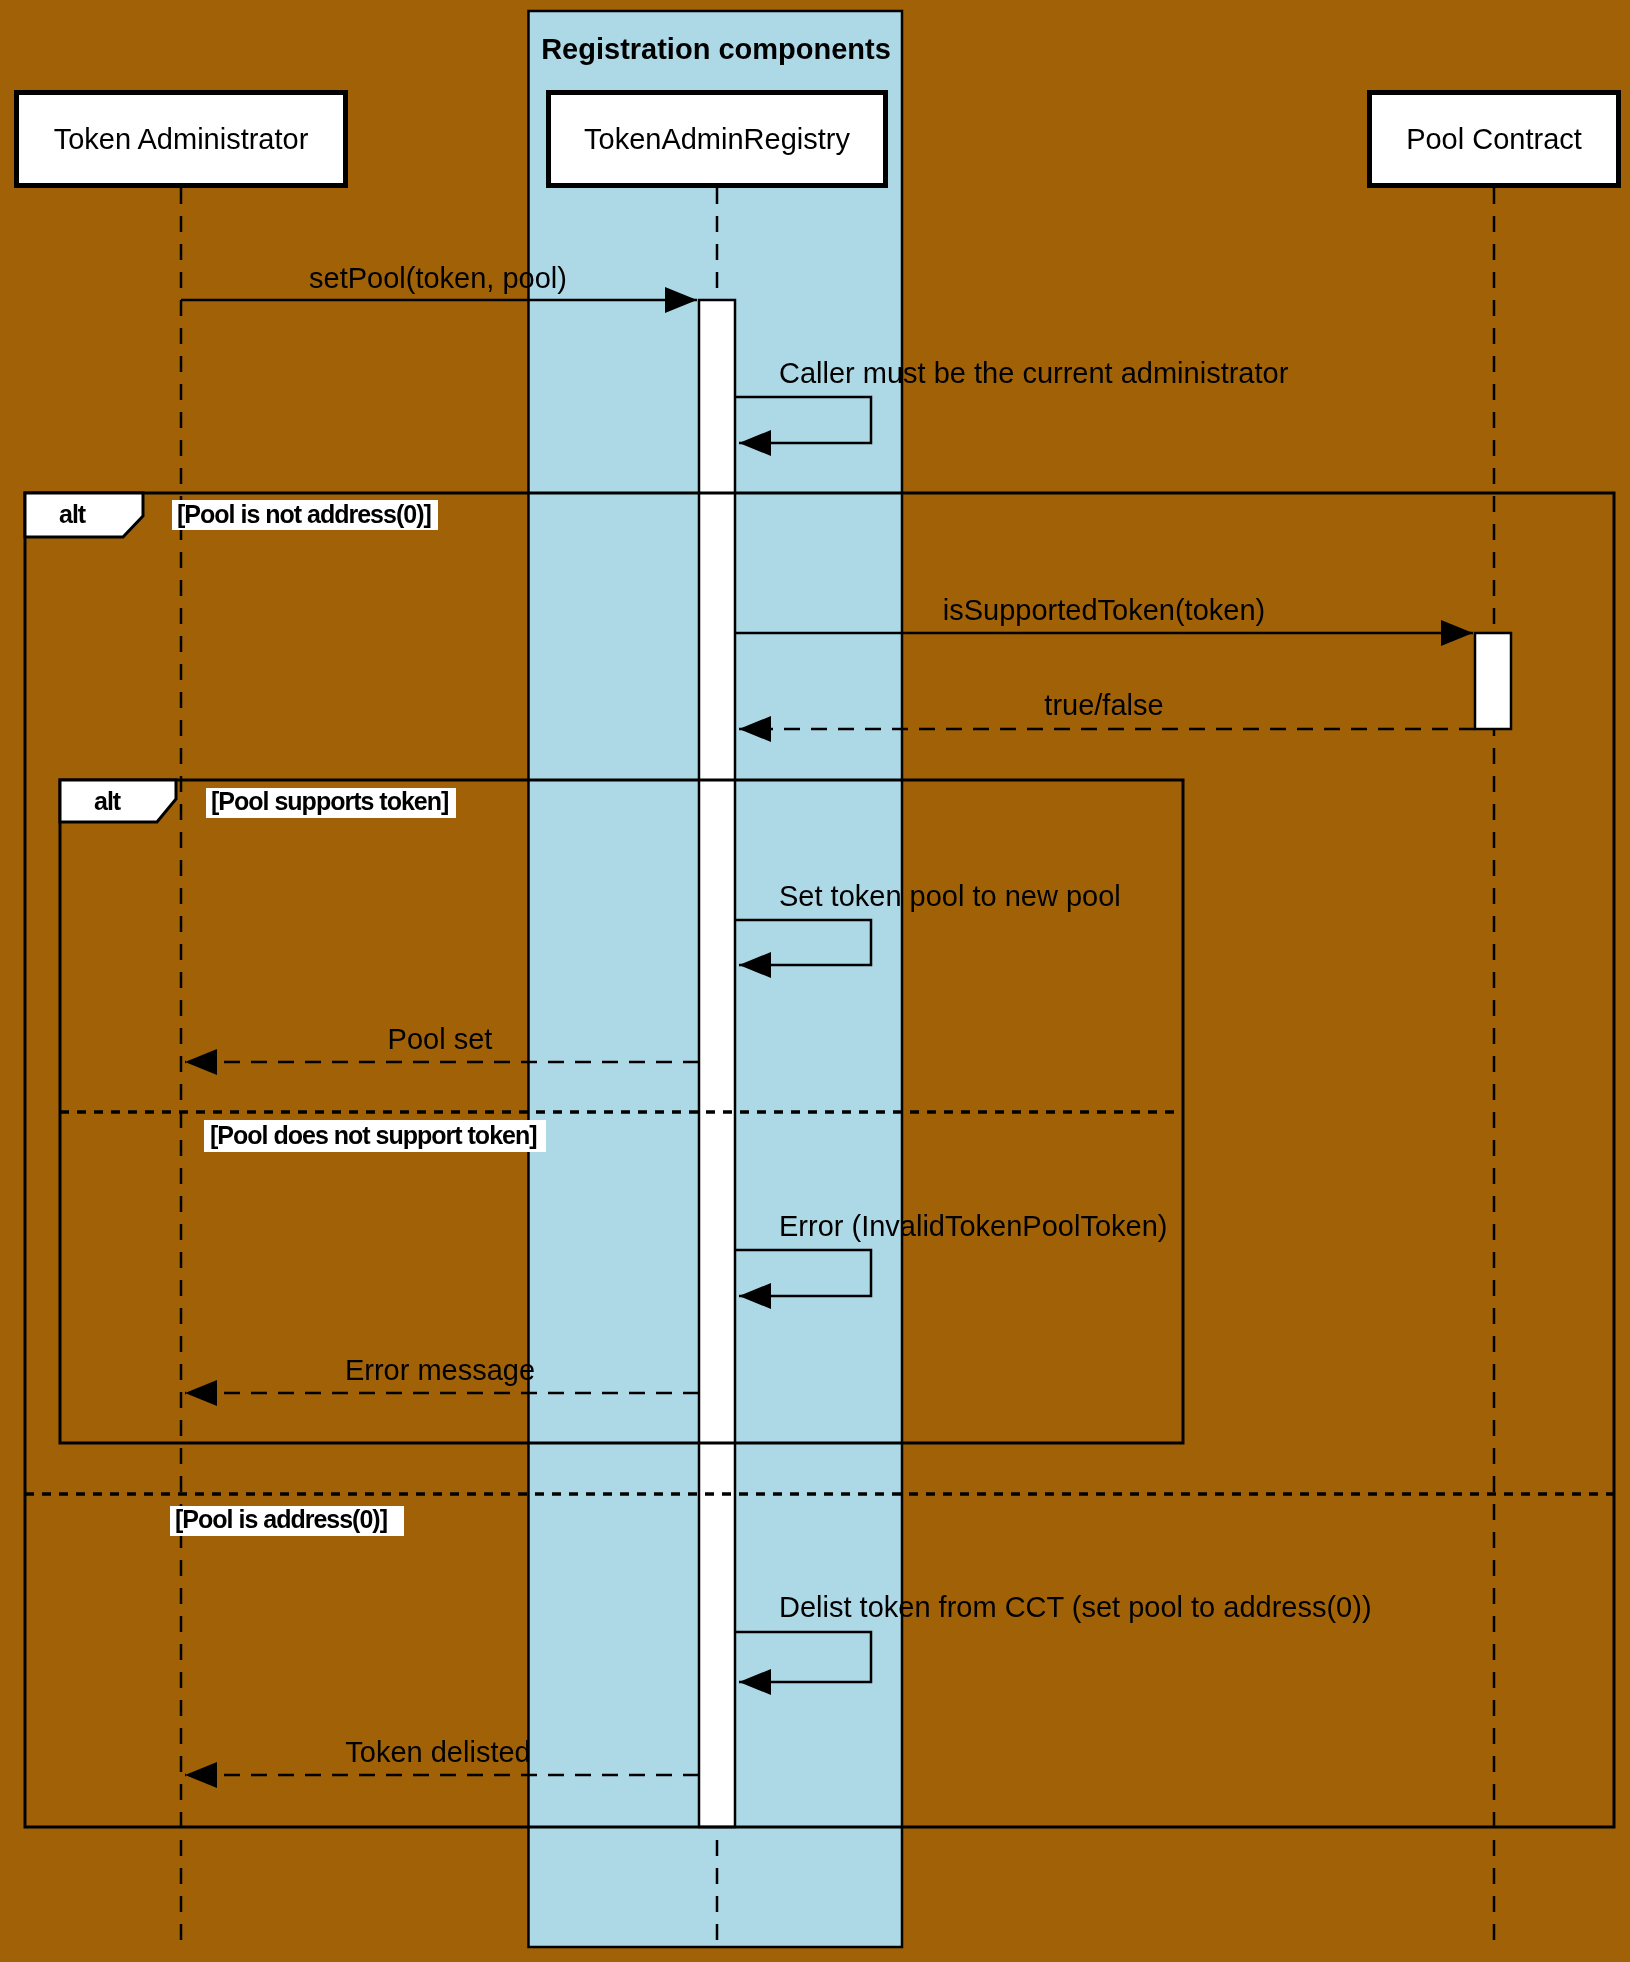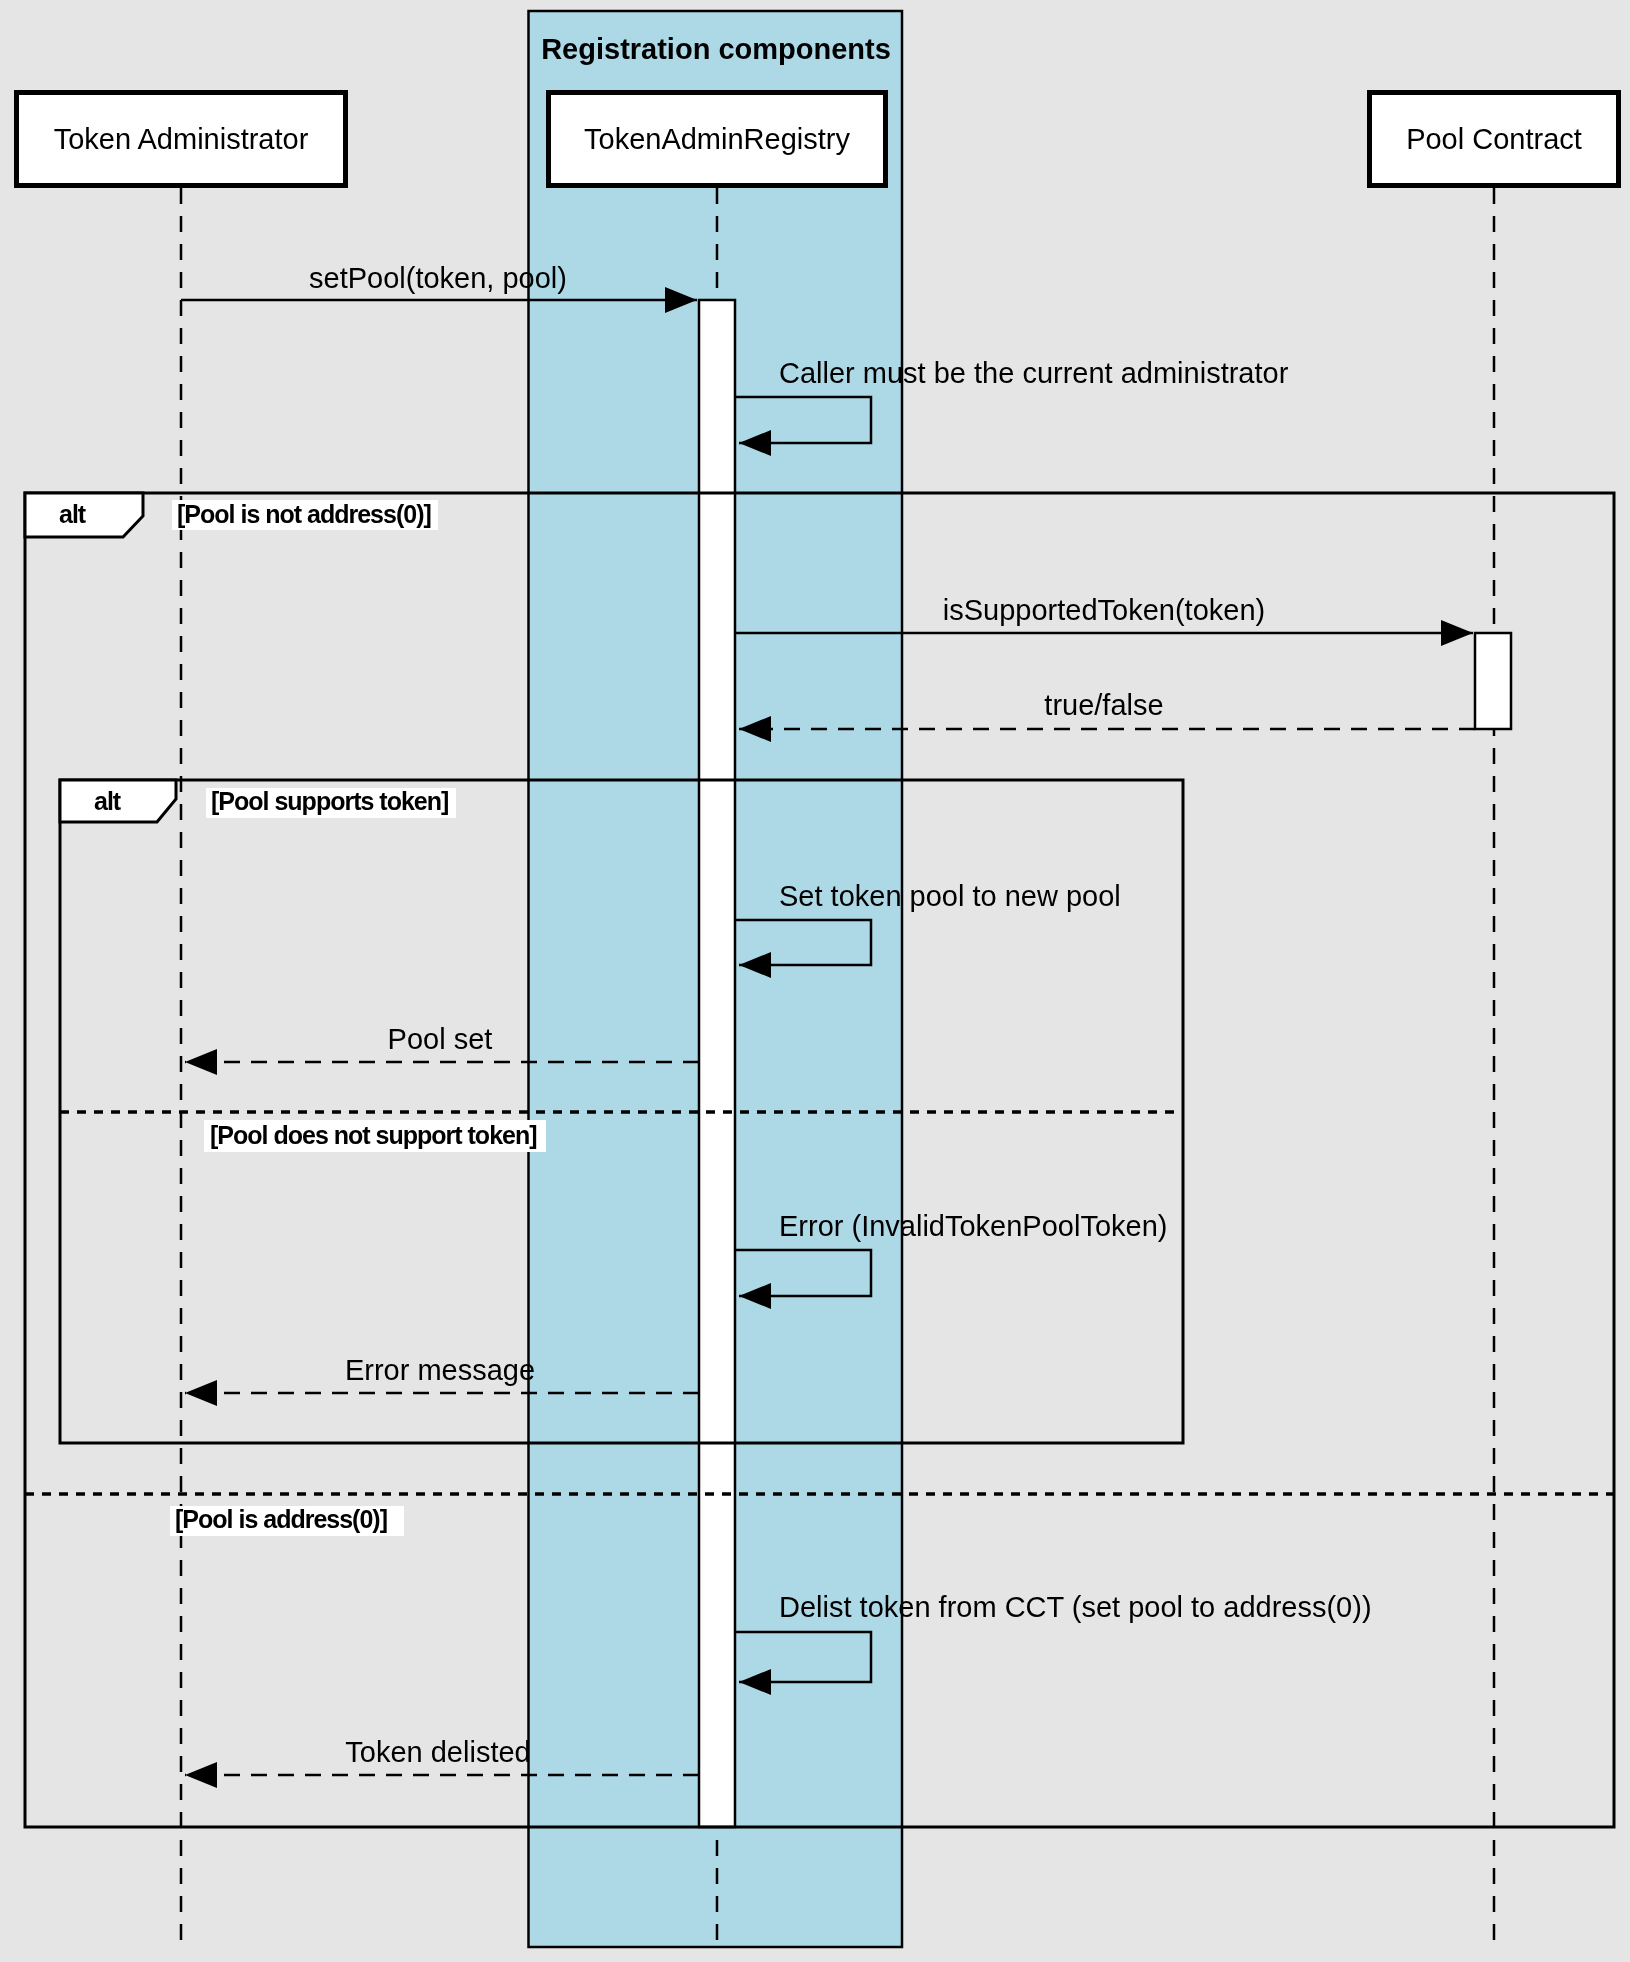--- a/index.html
+++ b/index.html
@@ -1,20 +1,20 @@
 <!DOCTYPE html>
 <html><head>
 <meta charset="utf-8">
 <style>
   html, body { margin: 0; padding: 0; background: #ffffff; }
   .stage {
     position: relative;
     width: 1630px;
     height: 1962px;
-    background: #e5e5e5;
+    background: #a16207;
     font-family: "Liberation Sans", sans-serif;
   }
   svg text {
     font-family: "Liberation Sans", sans-serif;
     fill: #000000;
   }
   text.msg   { font-size: 29px; font-weight: 400; }
   text.actor { font-size: 29px; font-weight: 400; }
   text.band-title { font-size: 29px; font-weight: 700; }
   text.guard { font-size: 25px; font-weight: 700; letter-spacing: -1px; }

